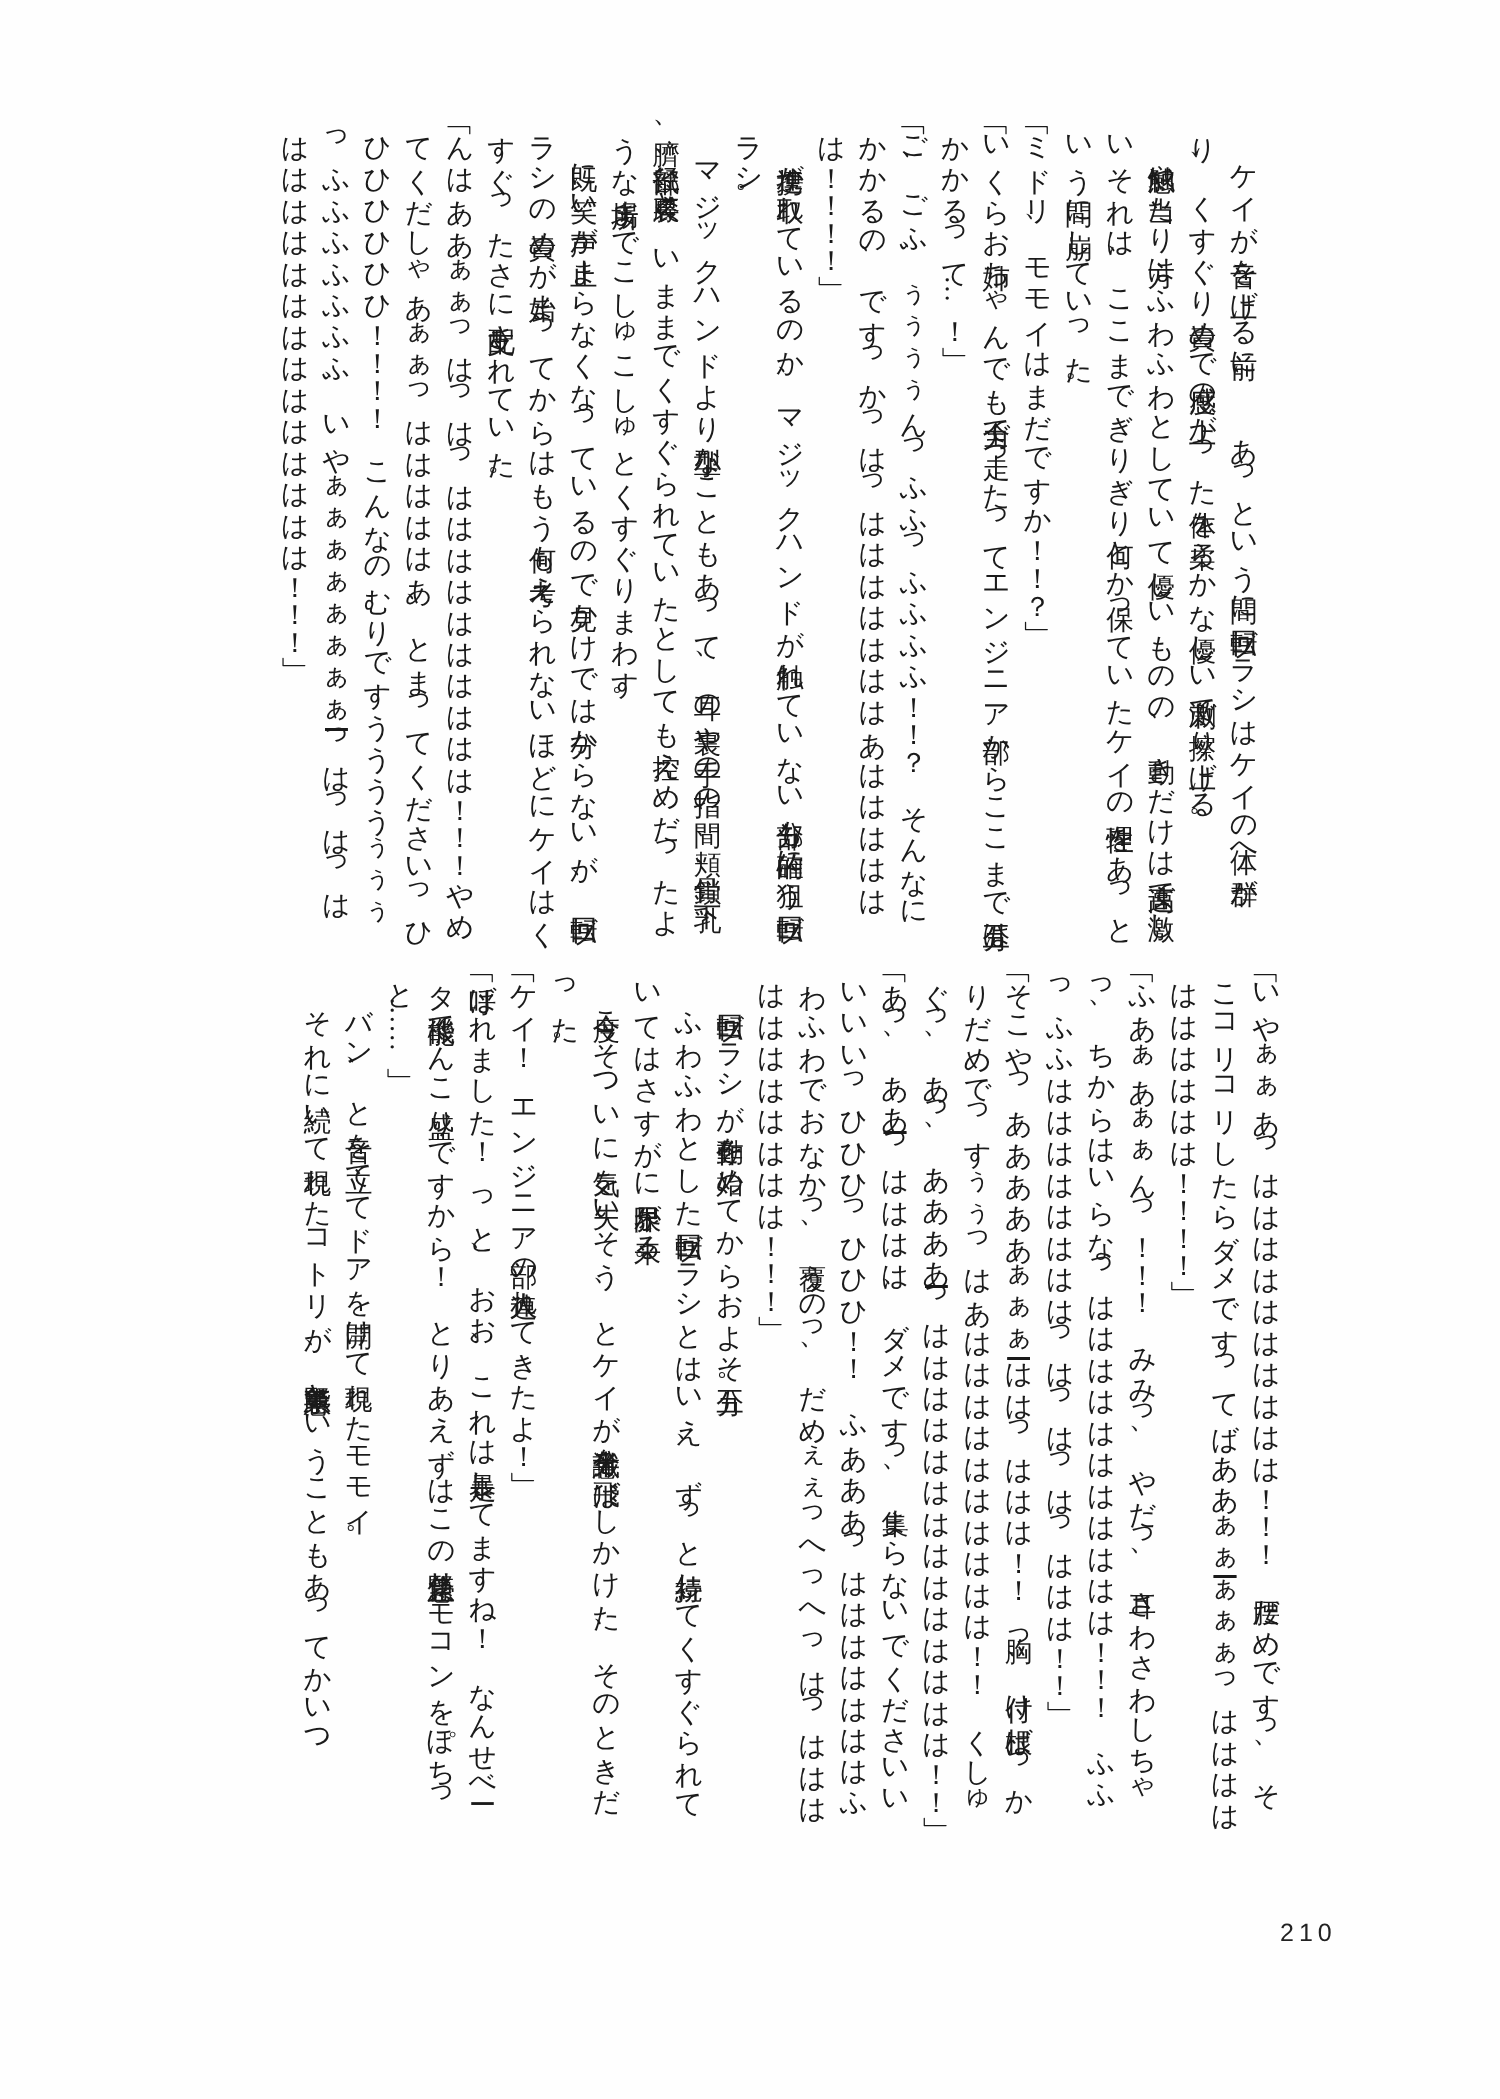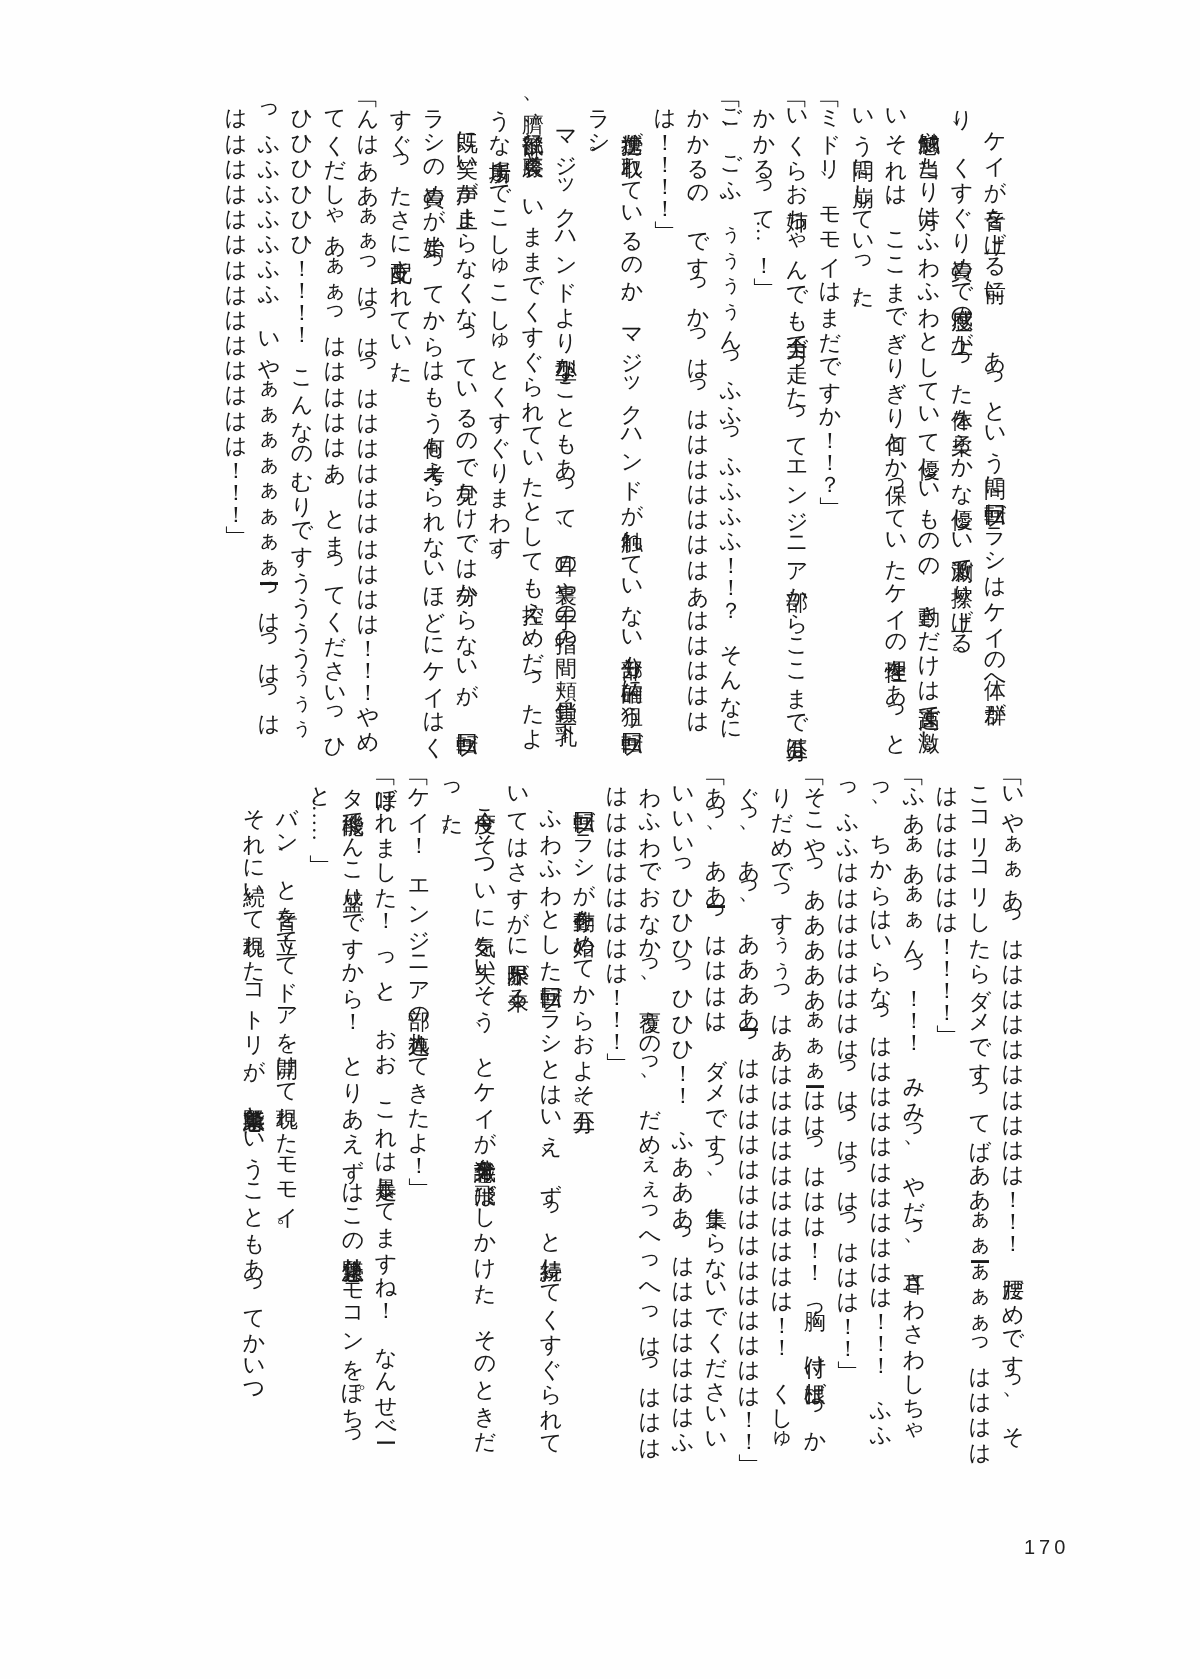--- a/index.html
+++ b/index.html
@@ -74,14 +74,14 @@
       <p class="para">「あ゙っ、ああーーーっはははは、ダメですっ、集まらないでくださいいいいいっひひひっひひひ！！　ふああ゙あっはははははははふわふわでおなかっ、覆うのっ、だめぇぇっへっへっはっははははははははははは！！！」</p>
       <p class="para indent">回転ブラシが動作を始めてからおよそ五分。</p>
       <p class="para indent">ふわふわとした回転ブラシとはいえ、ずっと持続してくすぐられていてはさすがに限界が来る。</p>
       <p class="para indent">今度こそついに気を失いそう、とケイが半分意識を飛ばしかけた、そのときだった。</p>
       <p class="para">「ケイ！　エンジニア部の人連れてきたよ！」</p>
       <p class="para">「呼ばれました！　っと、おお、これは暴走してますね！　なんせべータ機能てんこ盛りですから！　とりあえずはこの緊急停止リモコンをぽちっと……」</p>
       <p class="para indent">バン、と音を立ててドアを開けて現れたモモイ。</p>
       <p class="para indent">それに続いて現れたコトリが、緊急事態ということもあってかいつ</p>
     </div>
 
-  <div class="folio">170</div>
+  <div class="folio">210</div>
 </div>
 
 </body></html>

